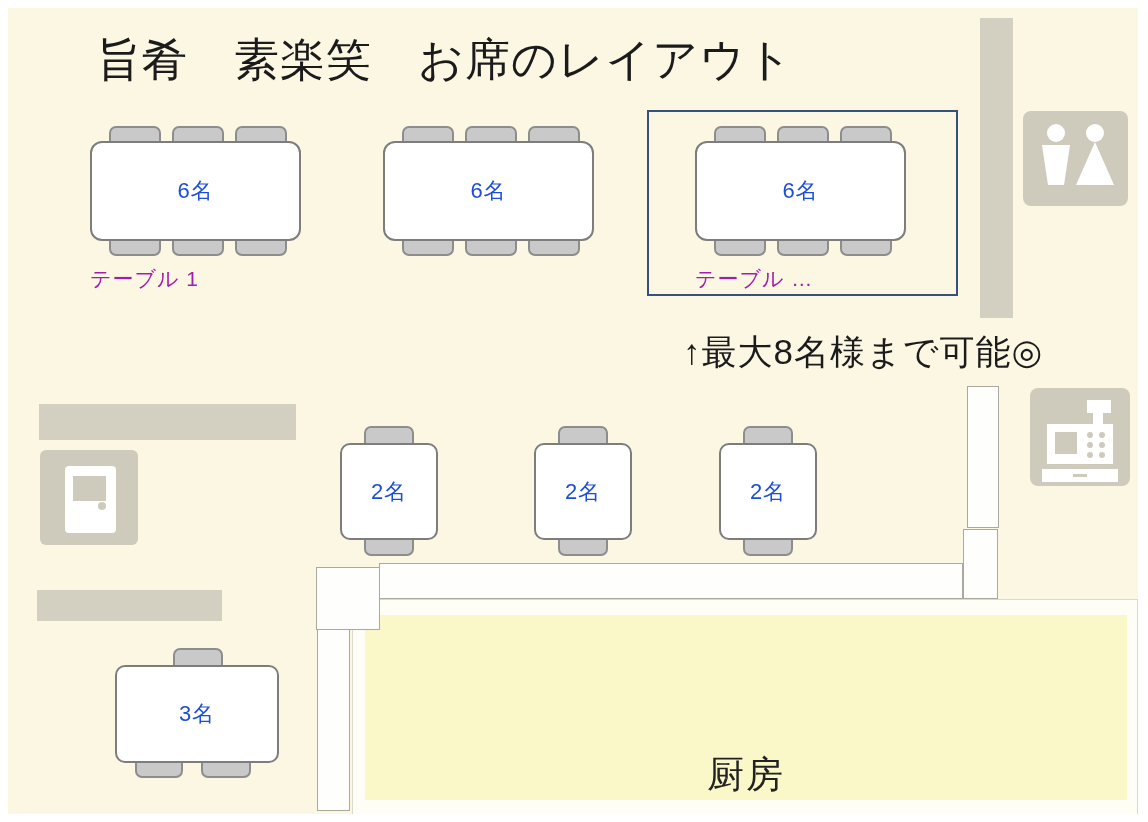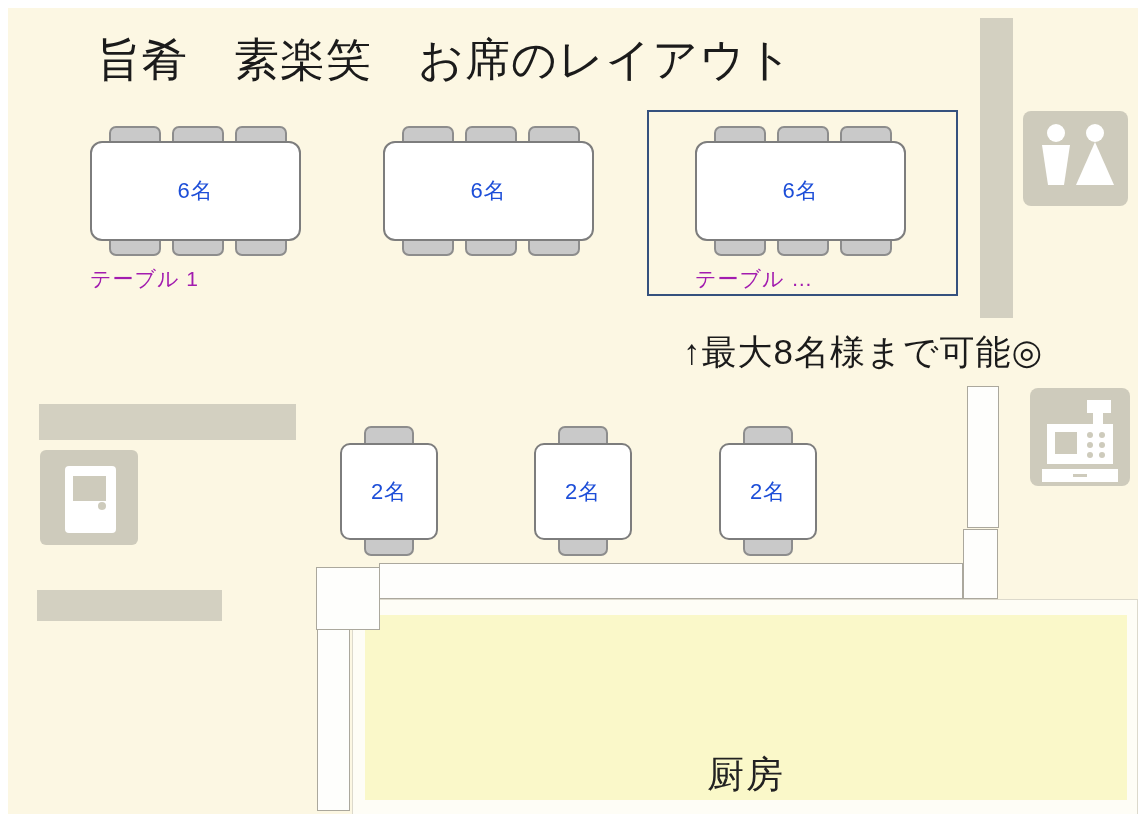--- a/index.html
+++ b/index.html
@@ -184,14 +184,22 @@
     </div>
   </div>
   <div class="table t2" style="left:711px;top:418px;">
     <div class="chair top"></div>
     <div class="chair bot"></div>
     <div class="tbody">
       <span class="seats">2名</span>
     </div>
   </div>
 
+  <div class="table t3" style="left:107px;top:640px;">
+    <div class="chair top" style="left:58px;width:50px;"></div>
+    <div class="chair bot" style="left:20px;width:48px;"></div>
+    <div class="chair bot" style="left:86px;width:50px;"></div>
+    <div class="tbody">
+      <span class="seats">3名</span>
+    </div>
+  </div>
 
 </div>
 
 </body></html>

